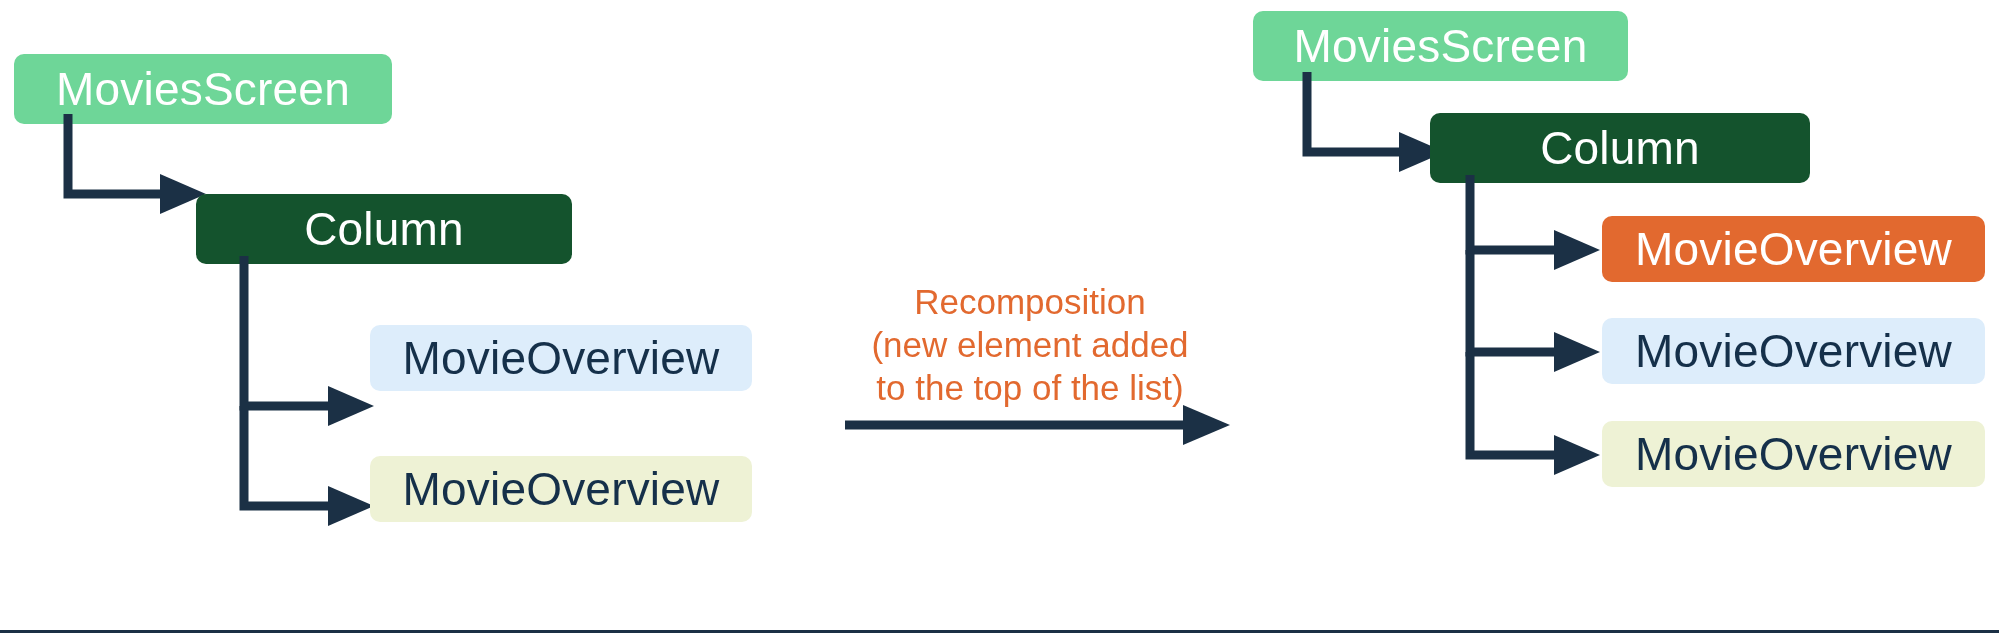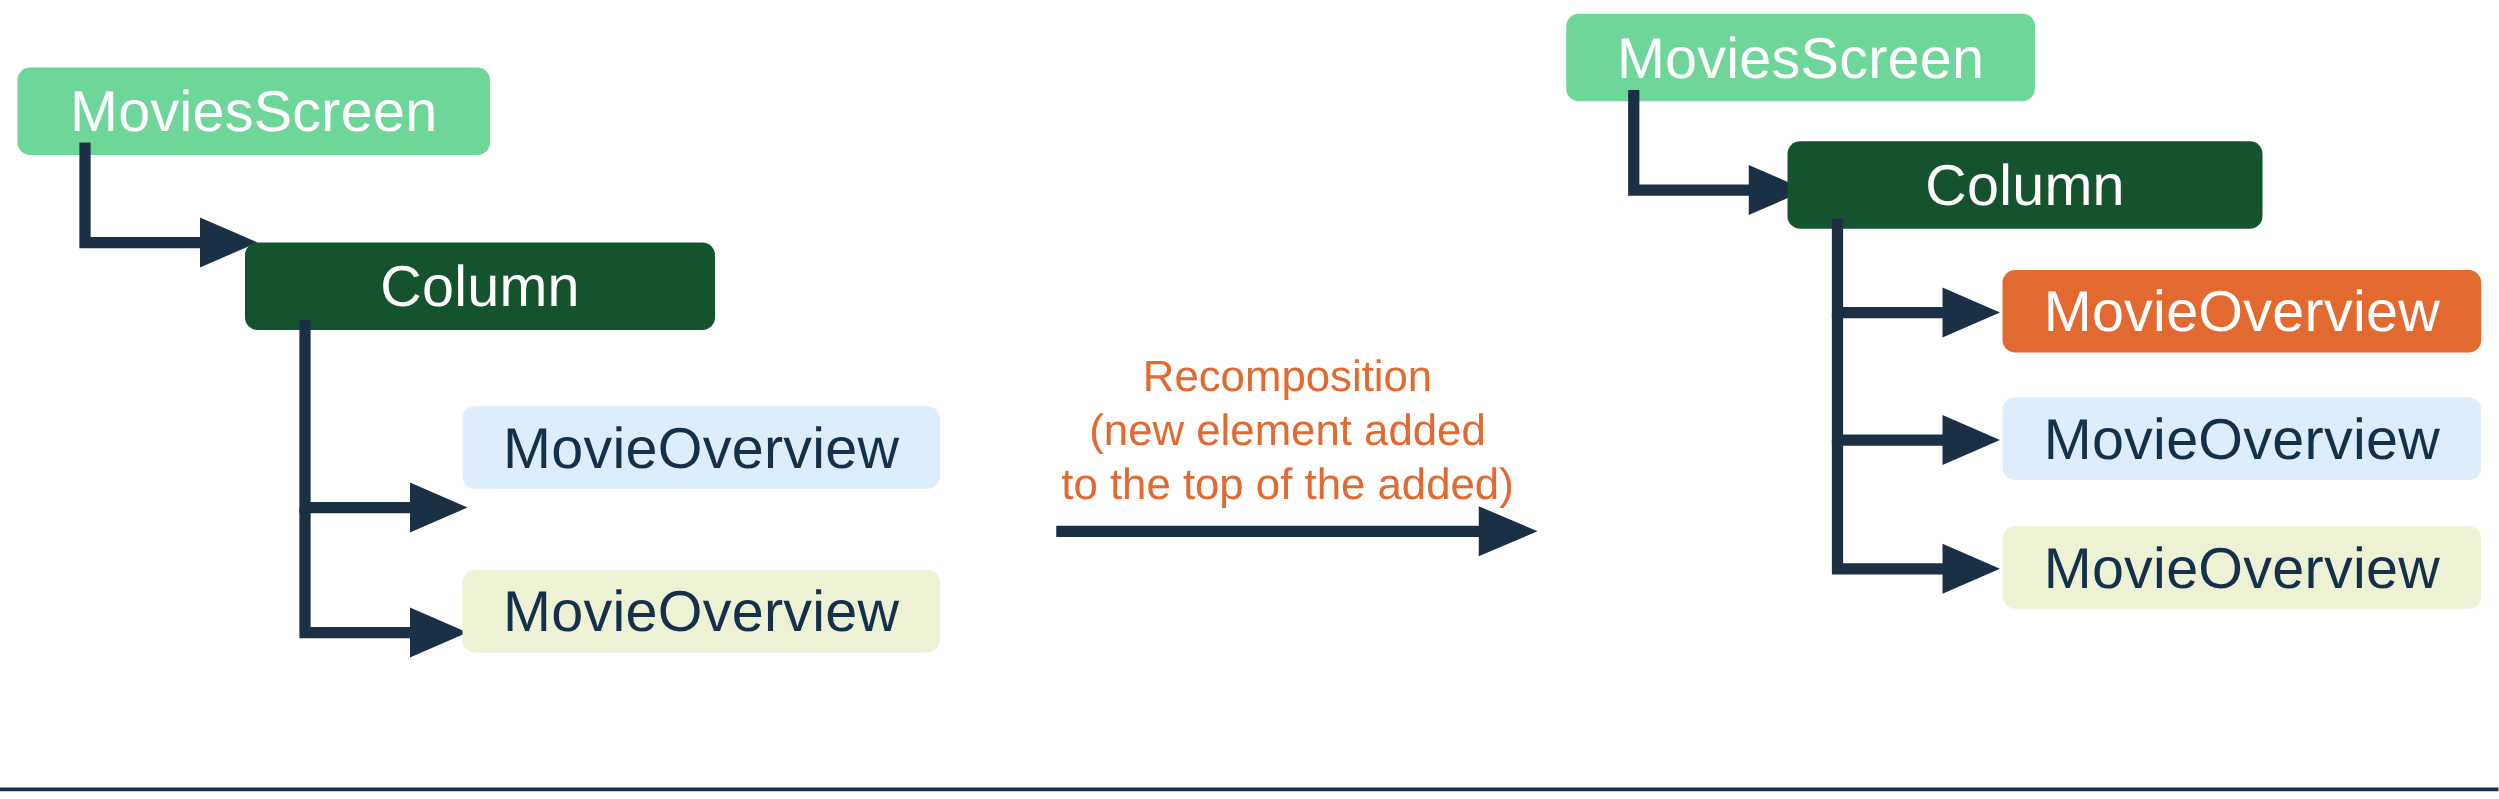--- a/index.html
+++ b/index.html
@@ -106,21 +106,21 @@
       <span>MovieOverview</span>
     </div>
 
   </div>
 
   <div>
 
     <div class="annotation" style="left:820px; top:240px; width:420px;">
       <span class="ln">Recomposition</span>
       <span class="ln">(new element added</span>
-      <span class="ln">to the top of the added)</span>
+      <span class="ln">to the top of the list)</span>
     </div>
 
     <svg class="connector" style="left:845px; top:395px; width:390px; height:60px;" viewBox="0 0 390 60">
       <line x1="0" y1="30" x2="345" y2="30" stroke="#1b3045" stroke-width="9"></line>
       <polygon points="338,10 385,30 338,50" fill="#1b3045"></polygon>
     </svg>
 
   </div>
 
   <div>

